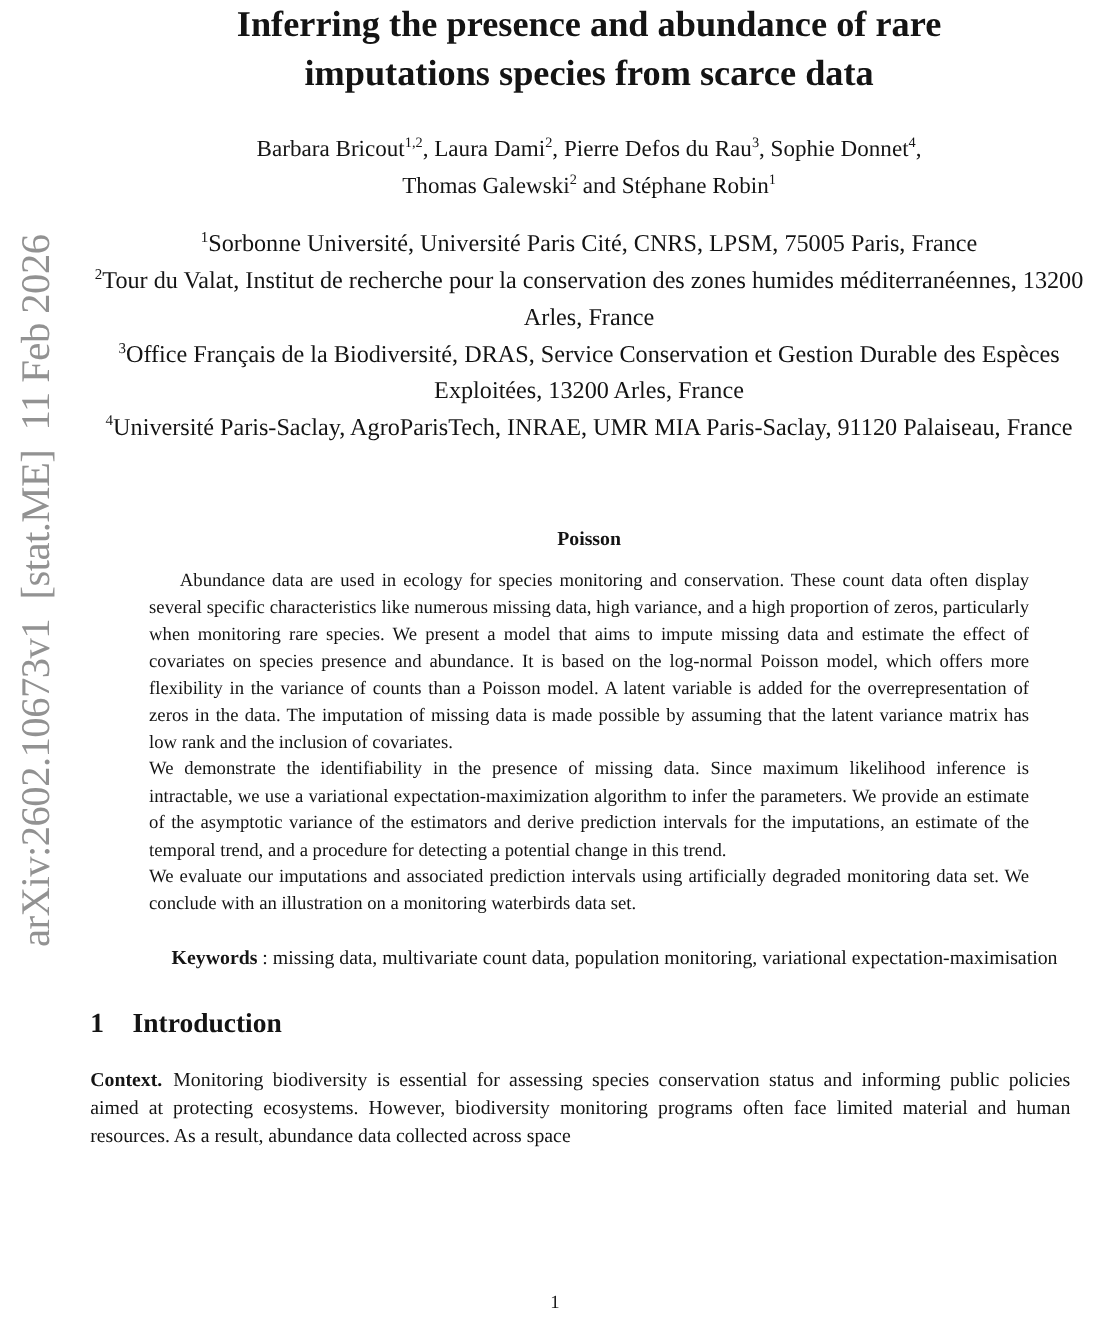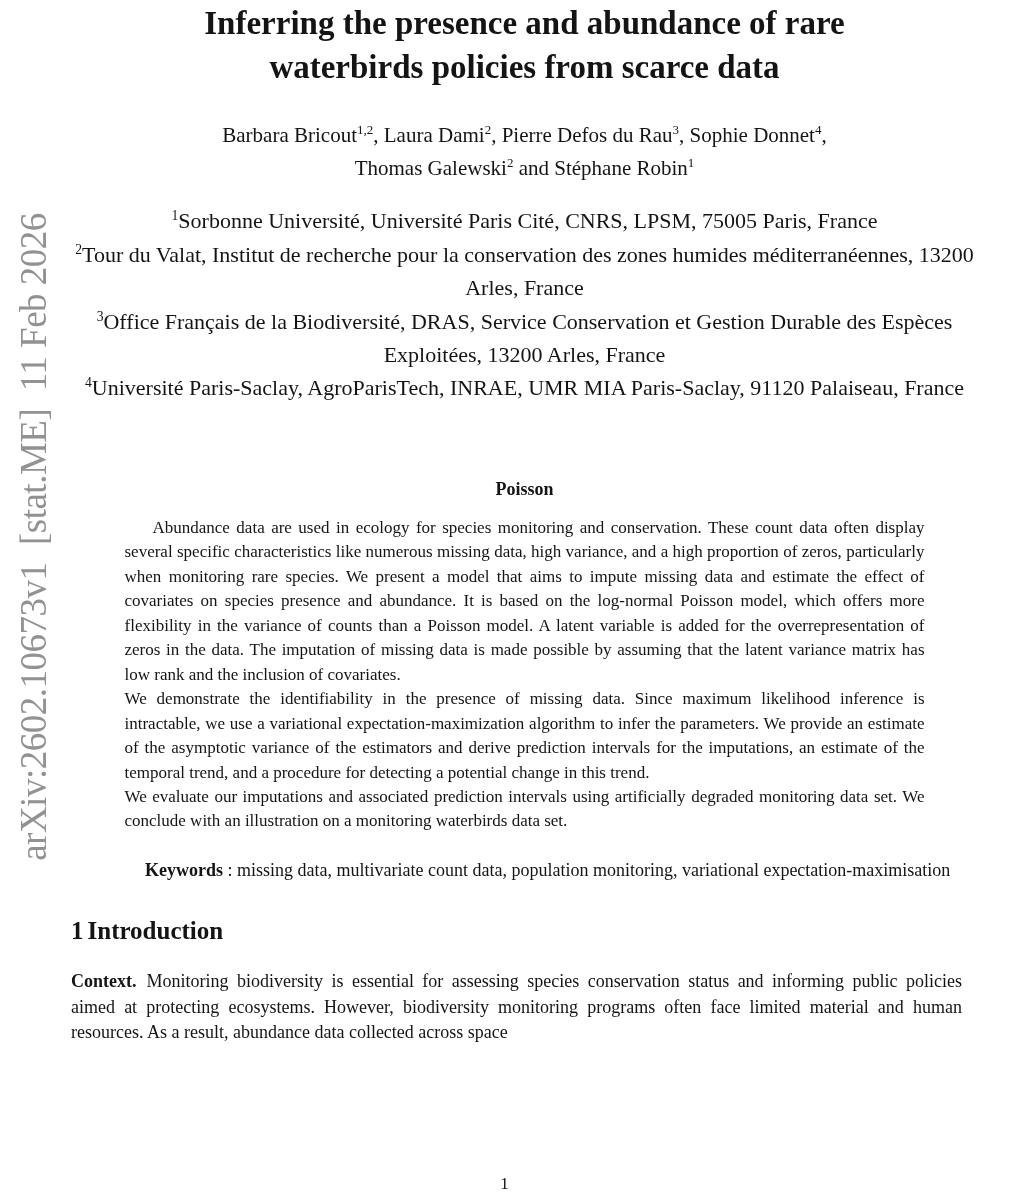--- a/index.html
+++ b/index.html
@@ -18,21 +18,21 @@
     top: 537px; left: 33px;
     transform: translate(-50%, -50%) rotate(-90deg);
     white-space: pre;
     color: #929292;
     font-size: 37px;
     letter-spacing: -0.5px;
   }
 
   .content {
     position: absolute;
-    left: 71px; top: 0;
+    left: 82px; top: 0;
     width: 907px;
   }
 
   .title {
     margin-top: 2px;
     font-size: 33px;
     font-weight: bold;
     text-align: center;
     line-height: 1.32;
   }
@@ -79,21 +79,21 @@
     text-indent: 26px;
     margin: 24px 0 0 0;
   }
   .keywords .kw-label { font-weight: bold; margin-left: 48px; }
 
   .section-heading {
     font-size: 25px;
     font-weight: bold;
     margin: 34px 0 0 0;
   }
-  .section-heading .sec-title { margin-left: 4px; text-align: right; }
+  .section-heading .sec-title { margin-left: 26px; text-align: right; }
 
   .body-para {
     font-size: 18px;
     line-height: 1.42;
     text-align: justify;
     margin: 24px 16px 0 0;
   }
   .body-para .lead {
     font-weight: bold;
     margin-right: 10px;
@@ -110,21 +110,21 @@
 <body>
 
 <div class="page">
 
   <div class="watermark">arXiv:2602.10673v1  [stat.ME]  11 Feb 2026</div>
 
   <div class="content">
 
     <h1 class="title">
       <span class="tline">Inferring the presence and abundance of rare</span>
-      <span class="tline">waterbirds policies from scarce data</span>
+      <span class="tline">imputations species from scarce data</span>
     </h1>
 
     <div class="authors">
         <div>Barbara Bricout<sup>1,2</sup>, Laura Dami<sup>2</sup>, Pierre Defos du Rau<sup>3</sup>, Sophie Donnet<sup>4</sup>,</div>
         <div>Thomas Galewski<sup>2</sup> and Stéphane Robin<sup>1</sup></div>
       </div>
 
     <div class="affiliations">
         <div><sup>1</sup>Sorbonne Université, Université Paris Cité, CNRS, LPSM, 75005 Paris, France</div>
         <div><sup>2</sup>Tour du Valat, Institut de recherche pour la conservation des zones humides méditerranéennes, 13200 Arles, France</div>

